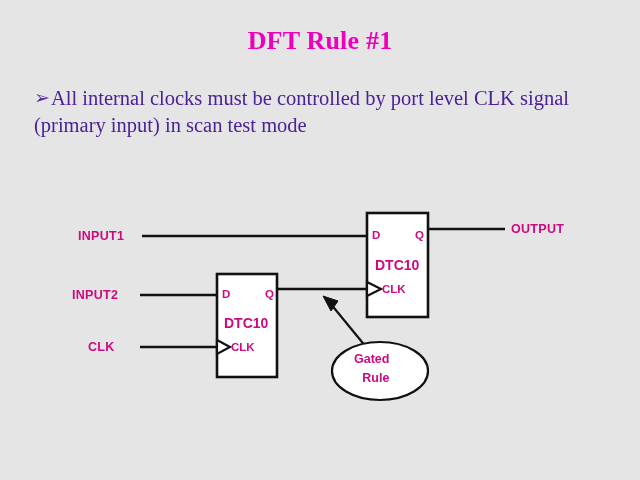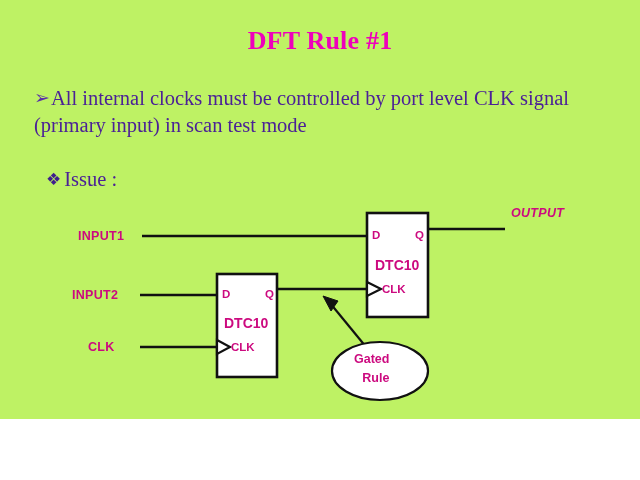--- a/index.html
+++ b/index.html
@@ -3,22 +3,22 @@
 <meta charset="utf-8">
 <style>
   html, body {
     margin: 0;
     padding: 0;
     background: #ffffff;
   }
   #slide {
     position: relative;
     width: 640px;
-    height: 419px;
-    background: #bef264;
+    height: 480px;
+    background: #e5e5e5;
     overflow: hidden;
     font-family: "Liberation Serif", serif;
   }
 
   
   #slide-title {
     position: absolute;
     left: 0;
     top: 26px;
     width: 640px;
@@ -113,23 +113,20 @@
 <body>
 
 <div id="slide">
 
   <div id="slide-title">DFT Rule #1</div>
 
   <div id="rule-bullet">
     <span class="arrow-bullet">➢</span><span>All internal clocks must be controlled by port level CLK signal (primary input) in scan test mode</span>
   </div>
 
-  <div id="issue-line">
-    <span class="diamond-bullet">❖</span><span>Issue :</span>
-  </div>
 
   <div id="schematic">
 
     <svg width="640" height="480" viewBox="0 0 640 480" style="position:absolute;left:0;top:0;">
 
       <line x1="142" y1="236" x2="367" y2="236" stroke="#111111" stroke-width="2.6"></line>
 
       <line x1="140" y1="295" x2="217" y2="295" stroke="#111111" stroke-width="2.6"></line>
 
       <line x1="140" y1="347" x2="217" y2="347" stroke="#111111" stroke-width="2.6"></line>
@@ -148,21 +145,21 @@
 
       <line x1="371" y1="353" x2="330" y2="303" stroke="#111111" stroke-width="2.2"></line>
       <polygon points="323,296 338,301 331,311" fill="#111111" stroke="#111111" stroke-width="1"></polygon>
 
       <ellipse cx="380" cy="371" rx="48" ry="29" fill="#ffffff" stroke="#111111" stroke-width="2.2"></ellipse>
     </svg>
 
     <div class="sig-label" style="left:78px; top:229px;">INPUT1</div>
     <div class="sig-label" style="left:72px; top:288px;">INPUT2</div>
     <div class="sig-label" style="left:88px; top:340px;">CLK</div>
-    <div class="sig-label" style="left:511px; top:206px;font-style:italic;">OUTPUT</div>
+    <div class="sig-label" style="left:511px; top:222px;">OUTPUT</div>
 
     <div class="pin-label" style="left:222px; top:288px;">D</div>
     <div class="pin-label" style="left:265px; top:288px;">Q</div>
     <div class="ff-name" style="left:224px; top:315px;">DTC10</div>
     <div class="pin-label" style="left:231px; top:341px;">CLK</div>
 
     <div class="pin-label" style="left:372px; top:229px;">D</div>
     <div class="pin-label" style="left:415px; top:229px;">Q</div>
     <div class="ff-name" style="left:375px; top:257px;">DTC10</div>
     <div class="pin-label" style="left:382px; top:283px;">CLK</div>

